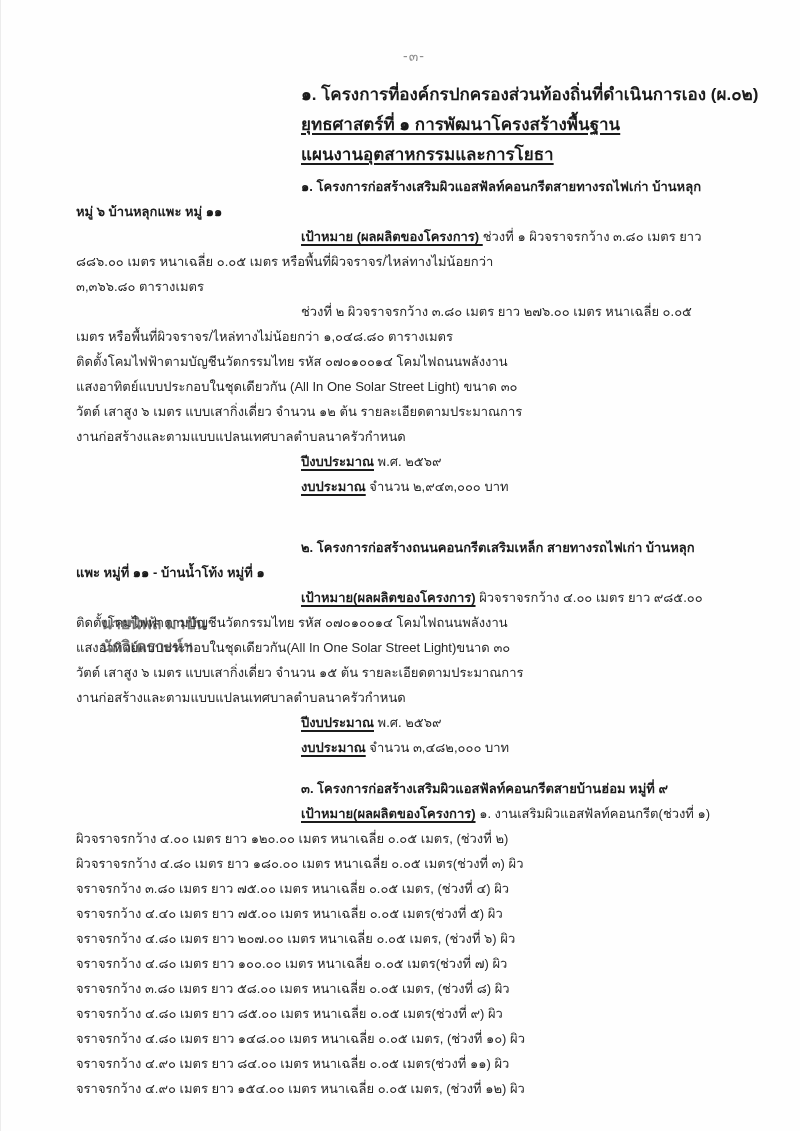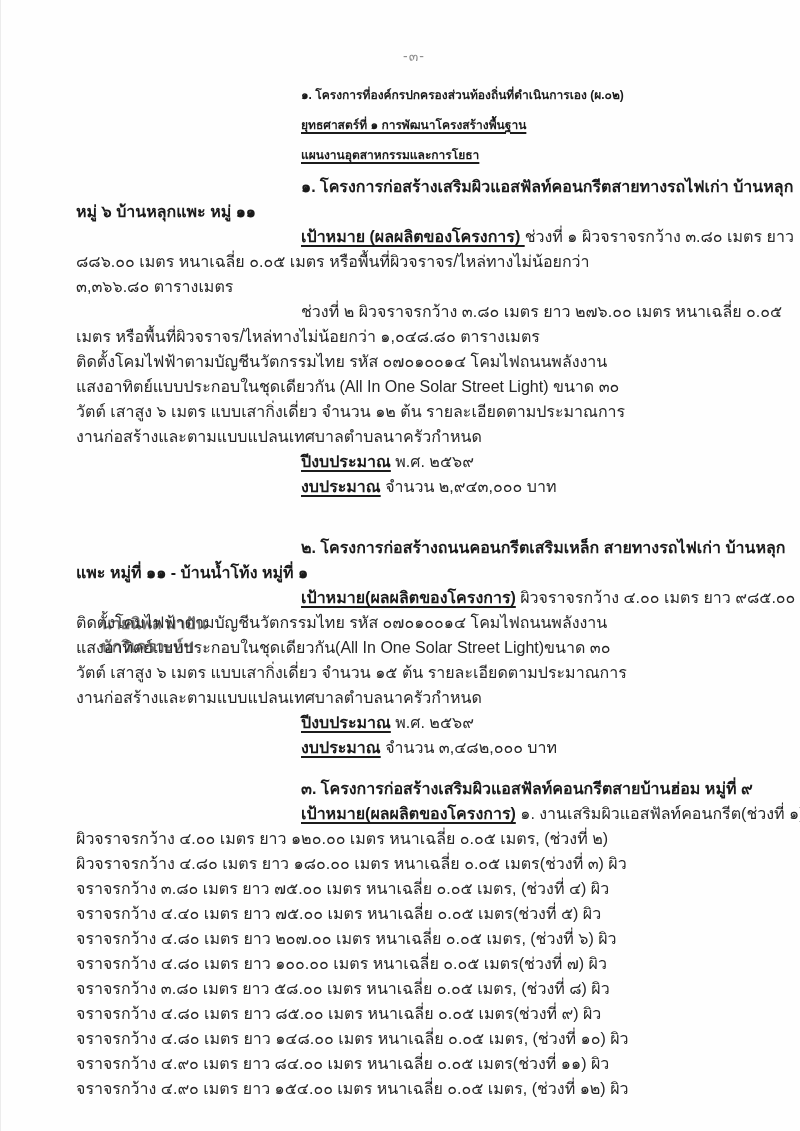--- a/index.html
+++ b/index.html
@@ -17,24 +17,24 @@
     font-size:14px; color:#8e8e8e; letter-spacing:1px;
   }
   .margin-note {
     position:absolute; left:100px; top:612px;
     font-size:16px; font-weight:600; color:#737373; line-height:23px;
   }
   .doc-body {
     position:absolute; left:75px; top:80px; width:694px;
   }
   .line {
-    font-size:16px; line-height:25px;
+    font-size:13px; line-height:25px;
     white-space:nowrap;
   }
-  .line.hdr { font-size:12px; line-height:30px; }
+  .line.hdr { font-size:17px; line-height:30px; }
   .line.indent { text-indent:225px; }
   .b { font-weight:bold; color:#1b1b1b; }
   .u { text-decoration:underline; text-underline-offset:3px; text-decoration-thickness:1.5px;margin-top:32px; }
 </style>
 </head>
 <body>
 
 <div class="page">
 
   <div class="page-number">-๓-</div>

